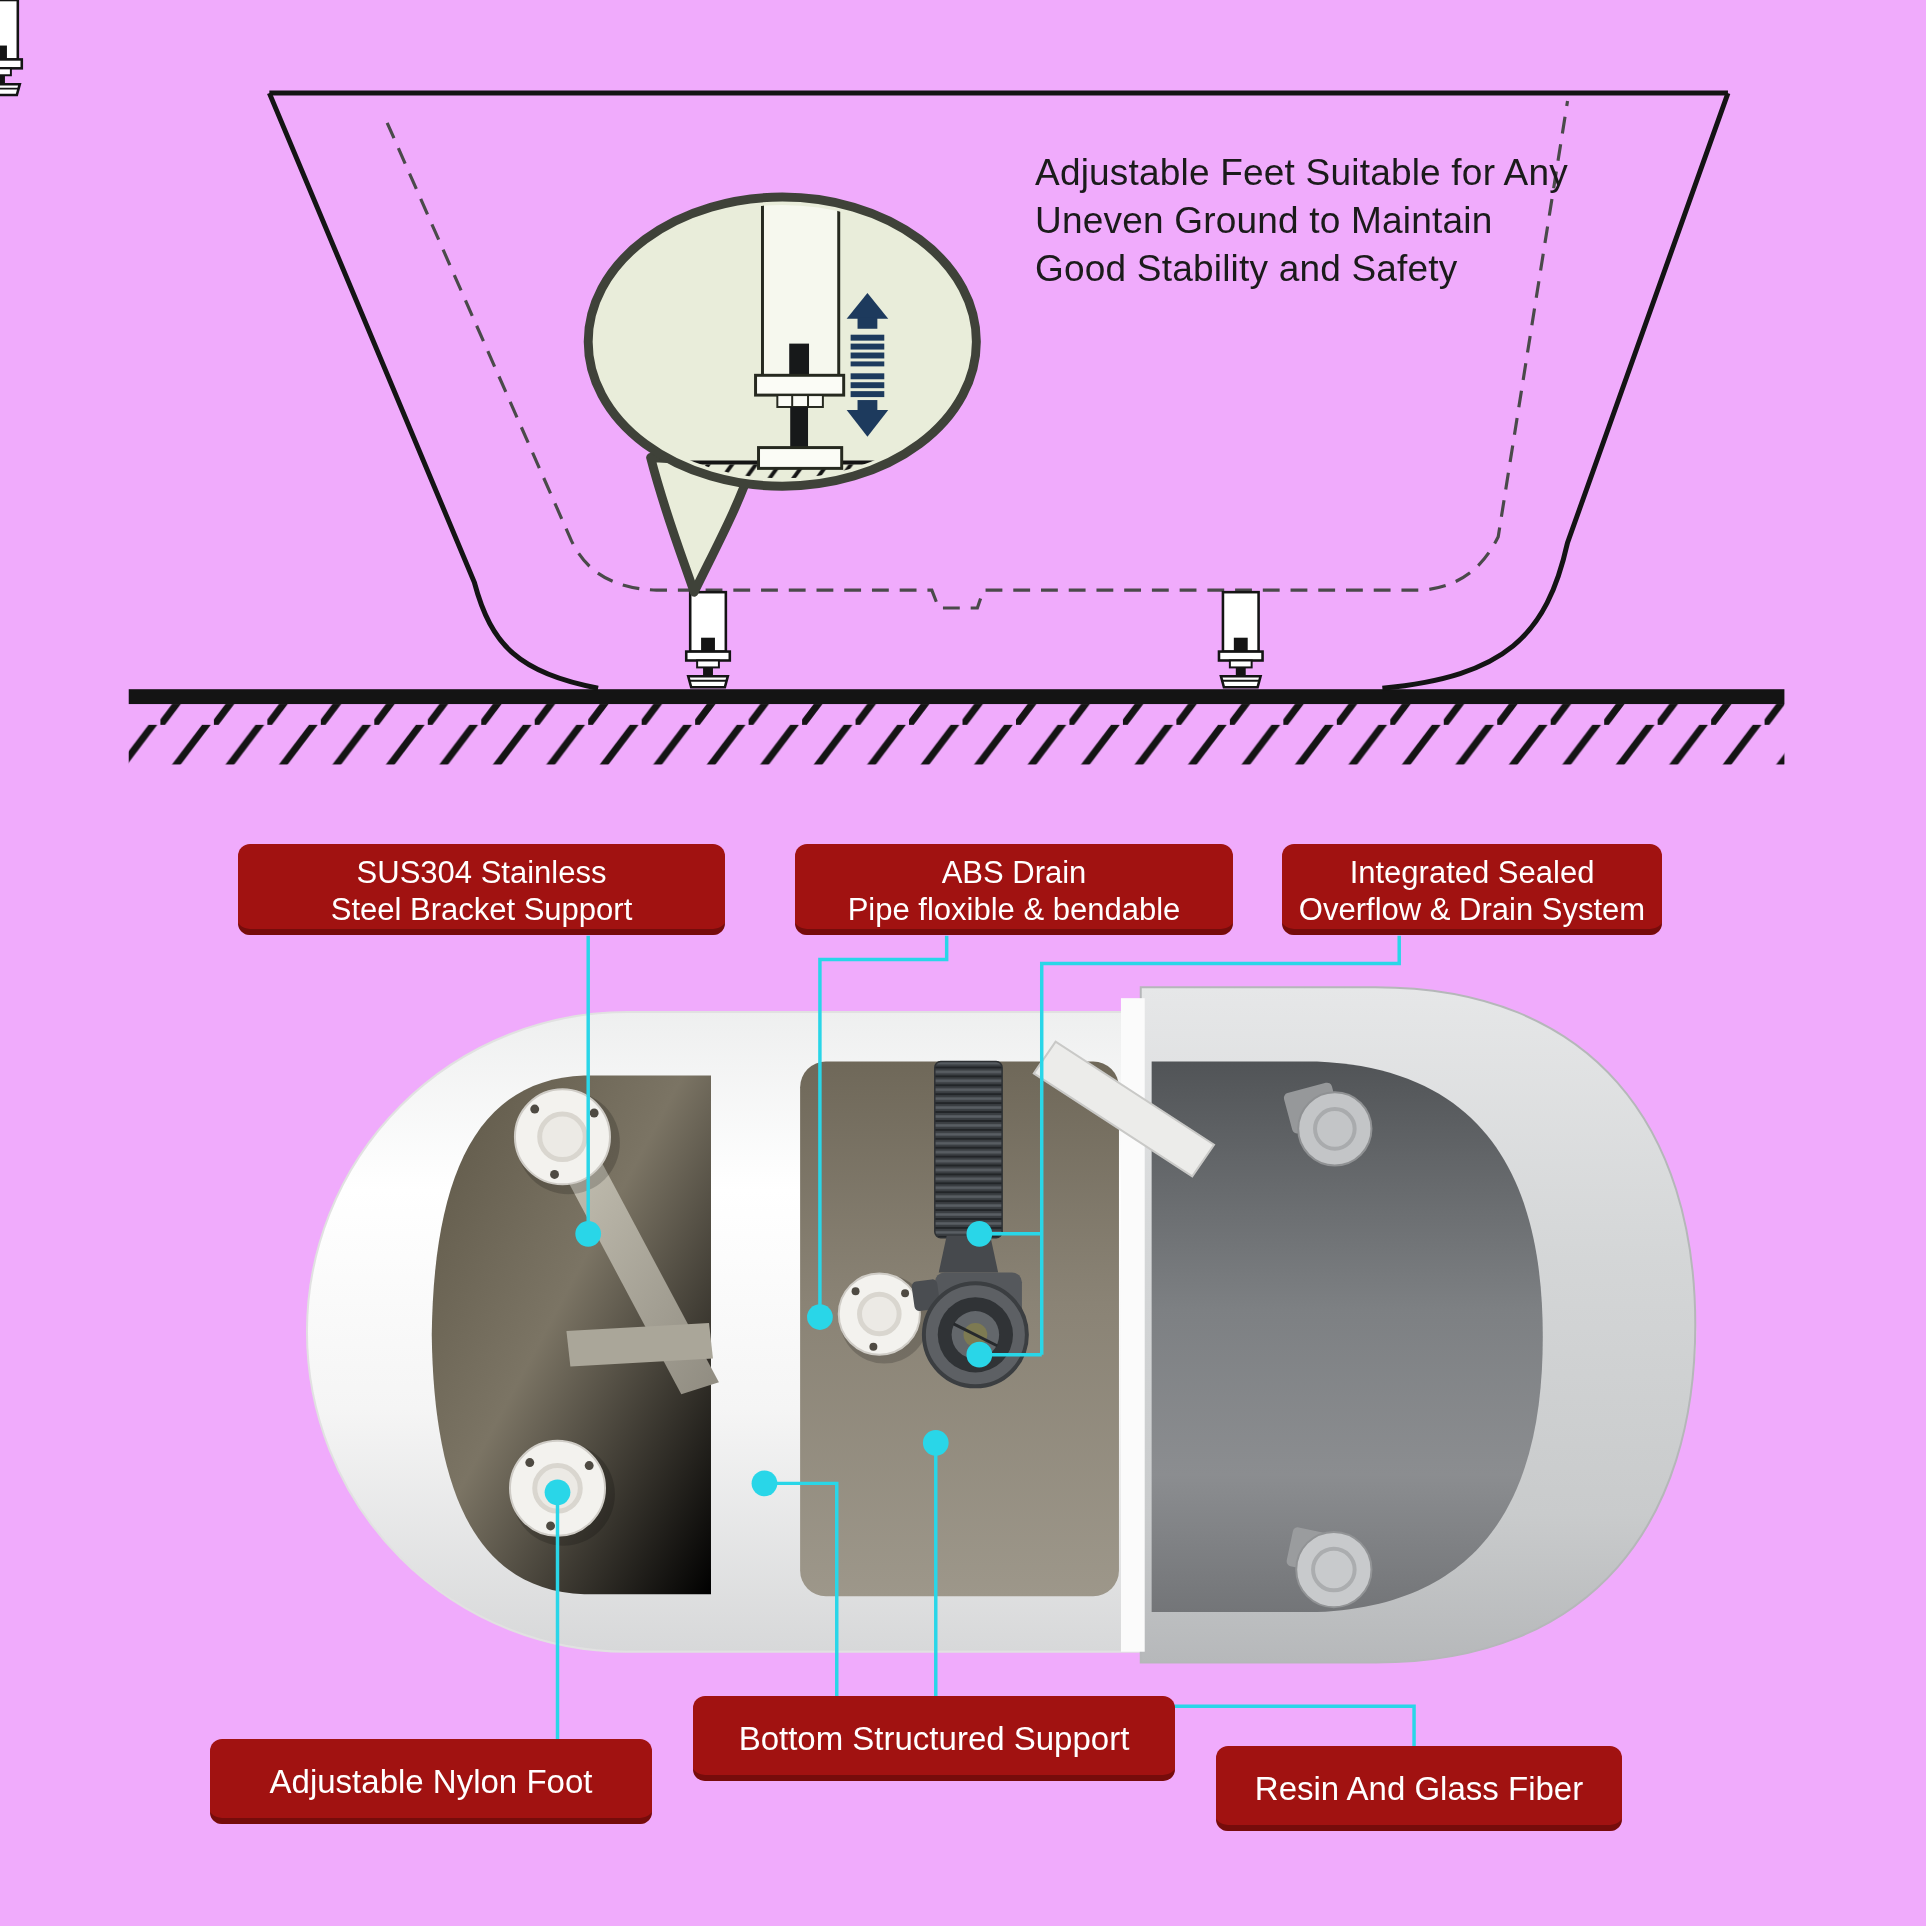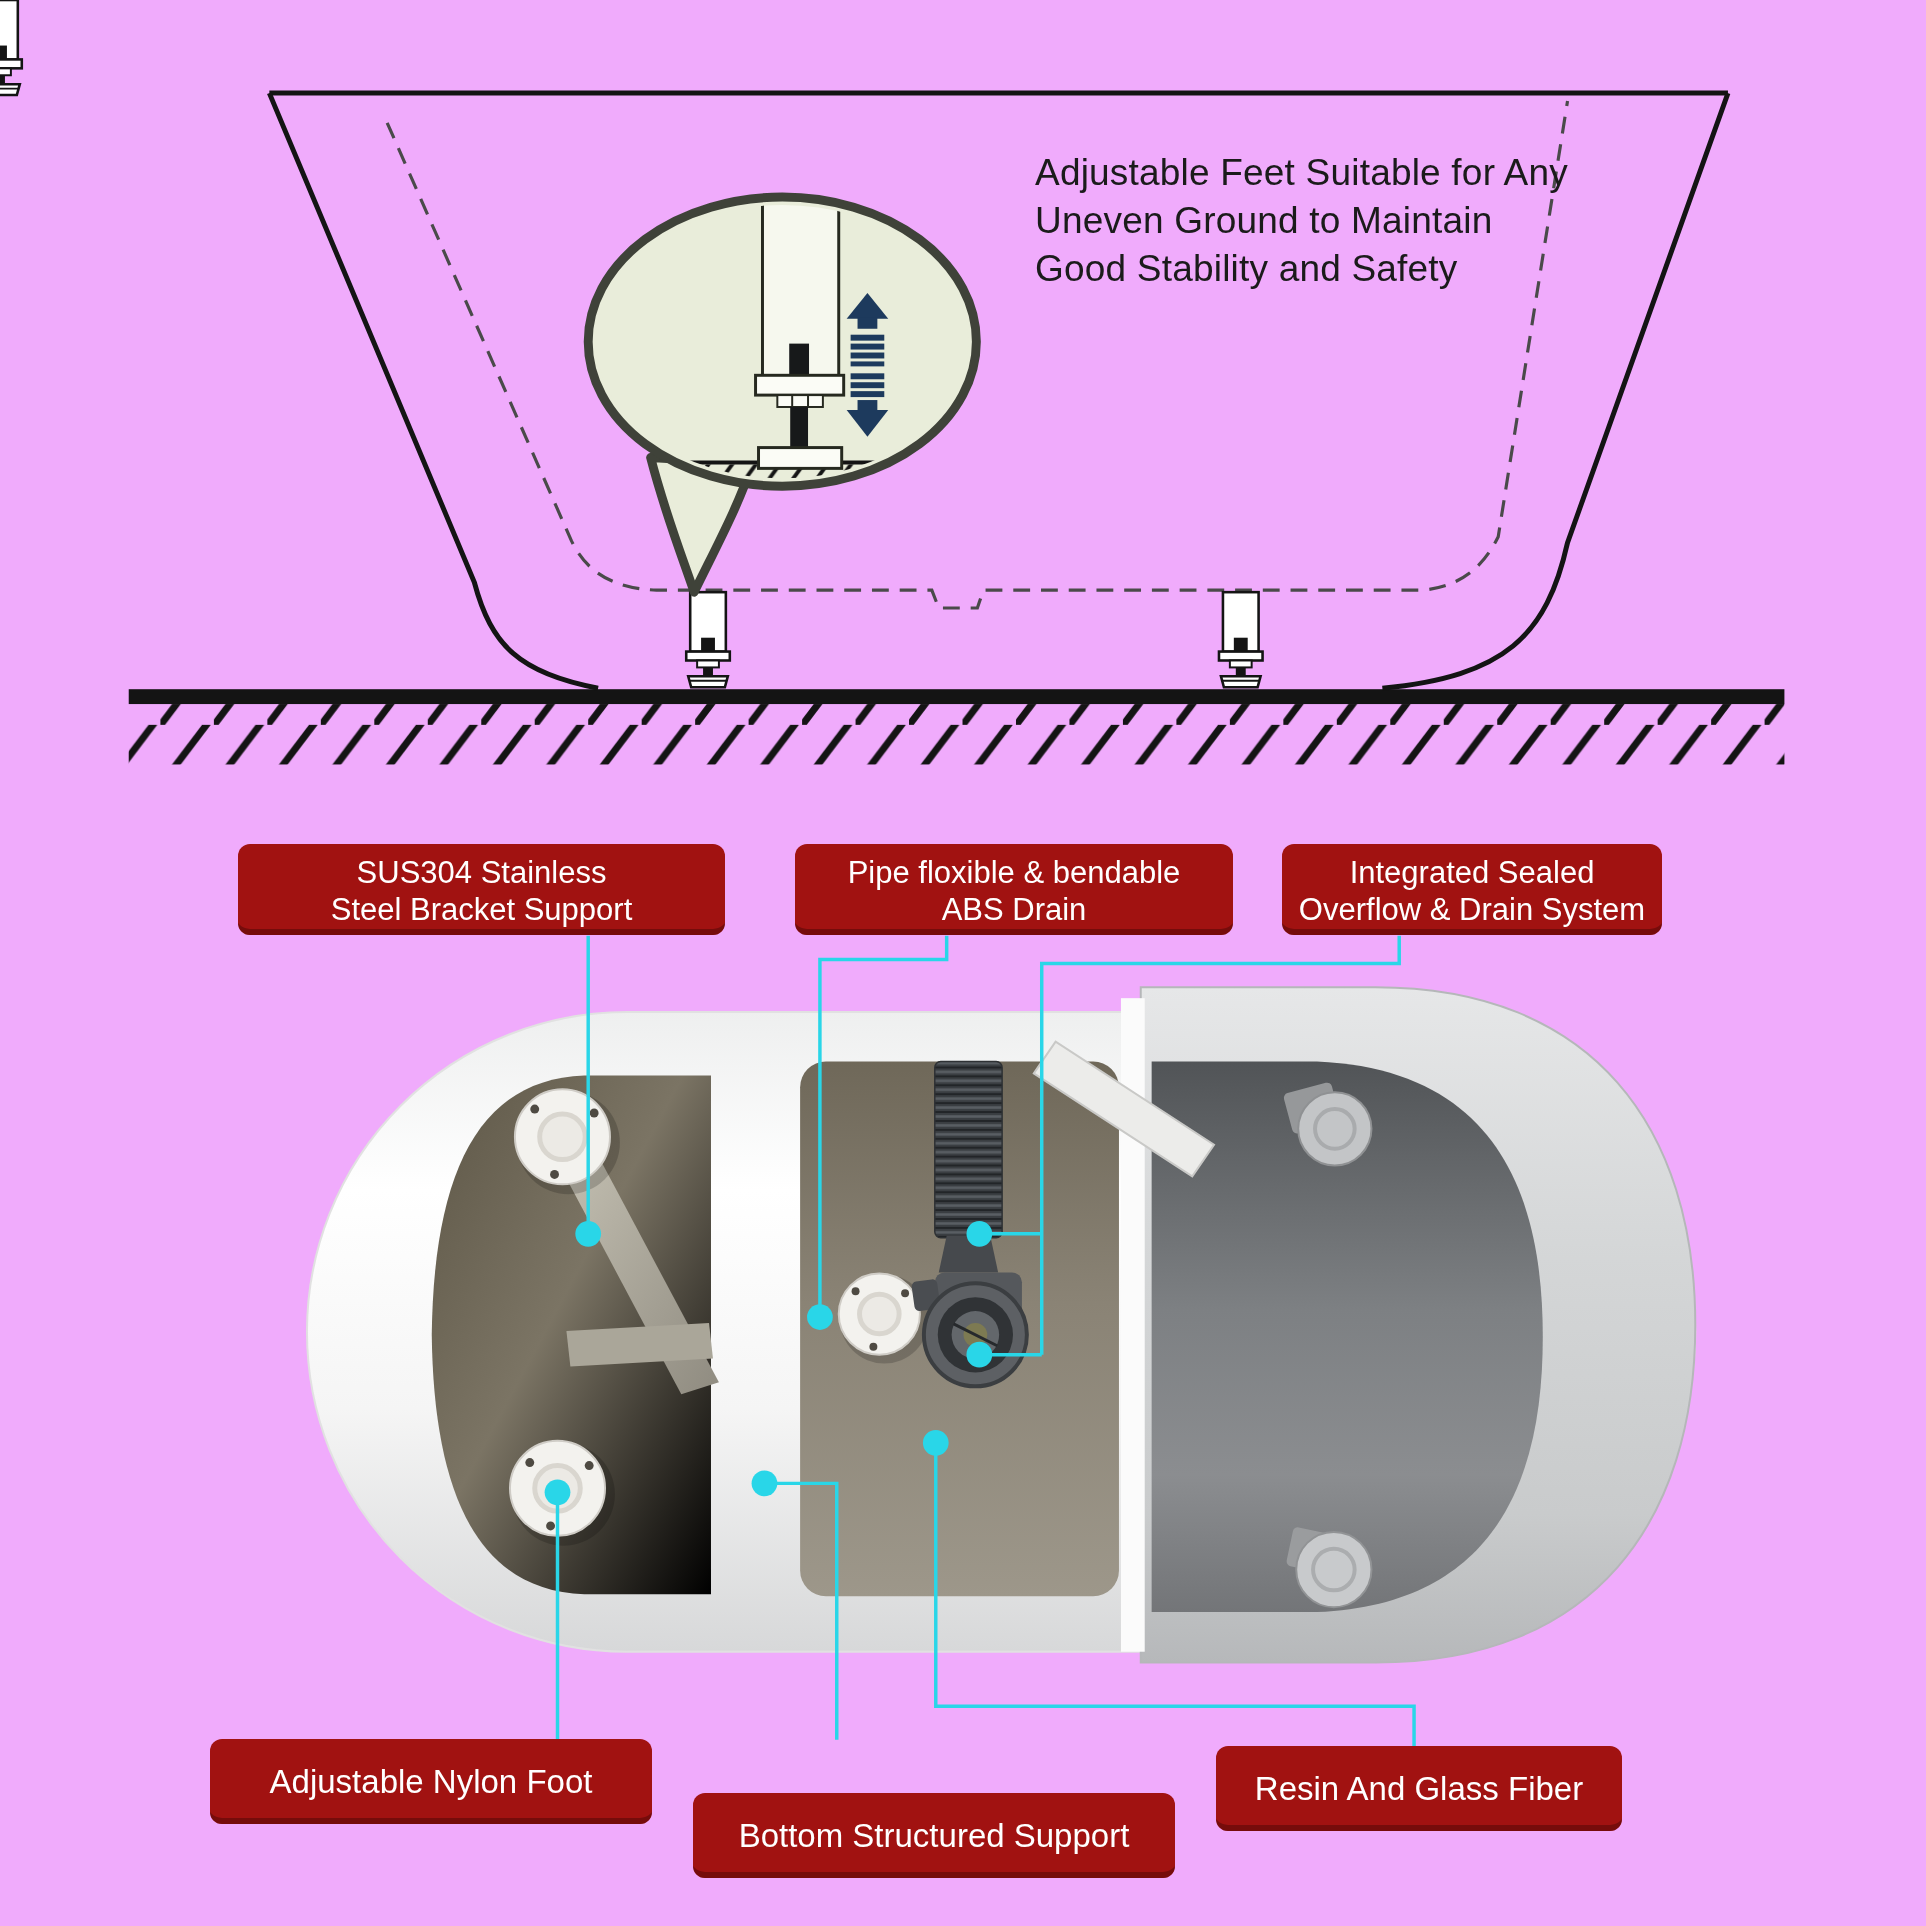--- a/index.html
+++ b/index.html
@@ -222,32 +222,32 @@
     <div>Adjustable Feet Suitable for Any</div>
     <div>Uneven Ground to Maintain</div>
     <div>Good Stability and Safety</div>
   </div>
 
   <div class="label two" style="left:238px;top:844px;width:487px;">
     <div class="l">SUS304 Stainless</div>
     <div class="l">Steel Bracket Support</div>
   </div>
   <div class="label two" style="left:795px;top:844px;width:438px;">
+    <div class="l">ABS Drain</div>
     <div class="l">Pipe floxible &amp; bendable</div>
-    <div class="l">ABS Drain</div>
   </div>
   <div class="label two" style="left:1282px;top:844px;width:380px;">
     <div class="l">Integrated Sealed</div>
     <div class="l">Overflow &amp; Drain System</div>
   </div>
 
   <div class="label single" style="left:210px;top:1739px;width:442px;">
     <span>Adjustable Nylon Foot</span>
   </div>
-  <div class="label single" style="left:693px;top:1793px;width:482px;">
+  <div class="label single" style="left:693px;top:1696px;width:482px;">
     <span>Bottom Structured Support</span>
   </div>
   <div class="label single" style="left:1216px;top:1746px;width:406px;">
     <span>Resin And Glass Fiber</span>
   </div>
 
 </div>
 
 
 </body></html>

